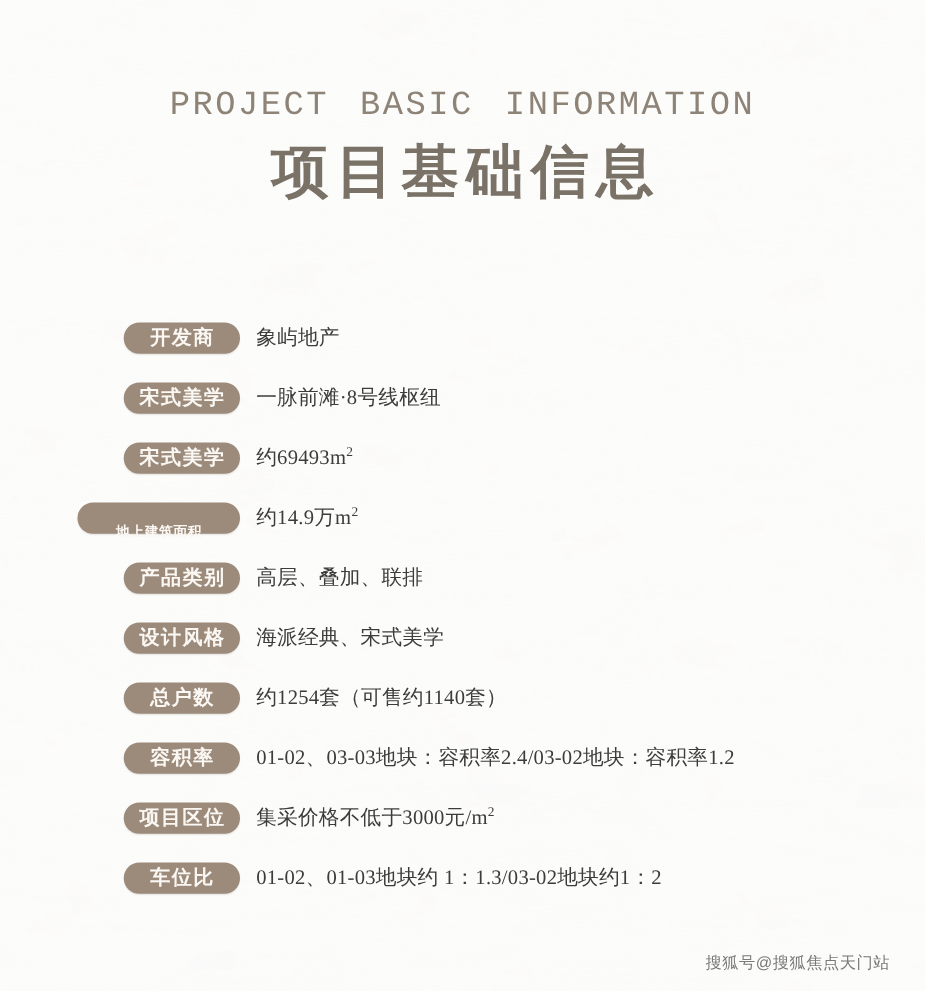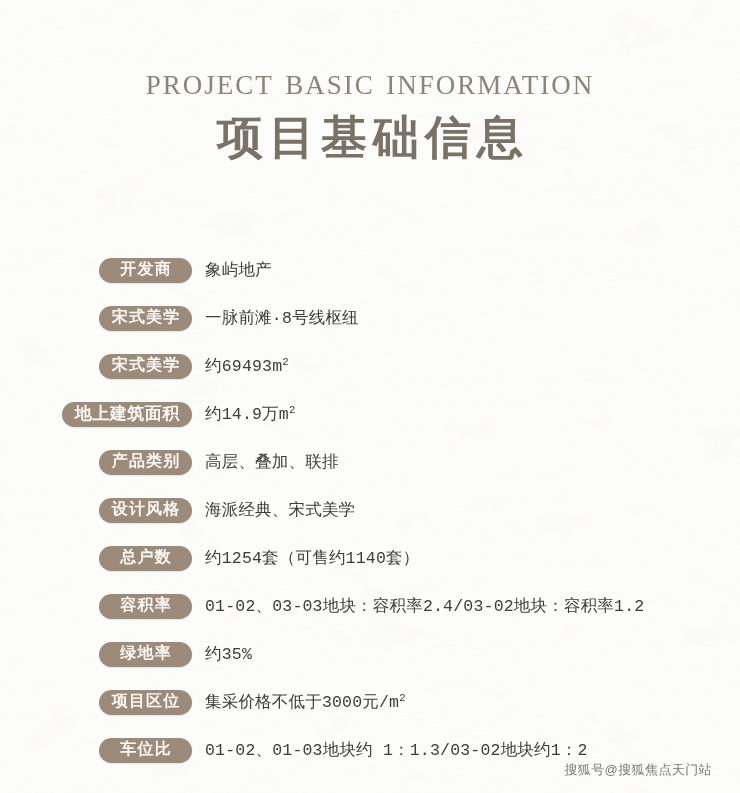--- a/index.html
+++ b/index.html
@@ -30,21 +30,21 @@
 
   
   .title-block {
     position: absolute;
     top: 62px;
     left: 0;
     width: 740px;
     text-align: center;
   }
   .title-en {
-    font-family: Liberation Serif, serif;
+    font-family: Liberation Mono, monospace;
     font-size: 38px;
     letter-spacing: 2.0px;
     color: #8e8377;
     font-variant: small-caps;
     text-transform: lowercase;
     line-height: 1.05;
     white-space: nowrap;
   }
   .title-cn {
     margin-top: 8px;
@@ -79,42 +79,42 @@
   .badge {
     background-color: #9c8b7b;
     color: #fbf8f4;
     border-radius: 13px;
     height: 25px;
     line-height: 25px;
     padding: 0 11px;
     min-width: 93px;
     box-sizing: border-box;
     text-align: center;
-    font-family: Liberation Mono, monospace;
+    font-family: Liberation Serif, serif;
     font-weight: bold;
     font-size: 16px;
     letter-spacing: 1.2px;
     text-indent: 1.2px;
     white-space: nowrap;
     box-shadow: 0 1px 1px rgba(140,125,110,0.18);
   }
   .badge.wide {
     min-width: 130px;
-    padding: 0 6px;
+    padding: 12px 6px;
     letter-spacing: 0.5px;
     text-indent: 0.5px;
-    font-size: 17px;
+    font-size: 11px;
   }
   .value-cell {
     padding-left: 13px;
     font-size: 16.5px;
     color: #3c3c3c;
     letter-spacing: 0.2px;
     white-space: nowrap;
-    font-family: Liberation Mono, monospace;
+    font-family: Liberation Serif, serif;
   }
   .value-cell sup {
     font-size: 0.65em;
     vertical-align: super;
     line-height: 0;
   }
 
   
   .watermark {
     position: absolute;
@@ -198,26 +198,20 @@
         <div class="value-cell">约1254套（可售约1140套）</div>
       </div>
       <div class="info-row">
         <div class="label-cell">
           <div class="badge">容积率</div>
         </div>
         <div class="value-cell">01-02、03-03地块：容积率2.4/03-02地块：容积率1.2</div>
       </div>
       <div class="info-row">
         <div class="label-cell">
-          <div class="badge">绿地率</div>
-        </div>
-        <div class="value-cell">约35%</div>
-      </div>
-      <div class="info-row">
-        <div class="label-cell">
           <div class="badge">项目区位</div>
         </div>
         <div class="value-cell"><span>集采价格不低于3000元/m</span><sup>2</sup></div>
       </div>
       <div class="info-row">
         <div class="label-cell">
           <div class="badge">车位比</div>
         </div>
         <div class="value-cell">01-02、01-03地块约 1：1.3/03-02地块约1：2</div>
       </div>

